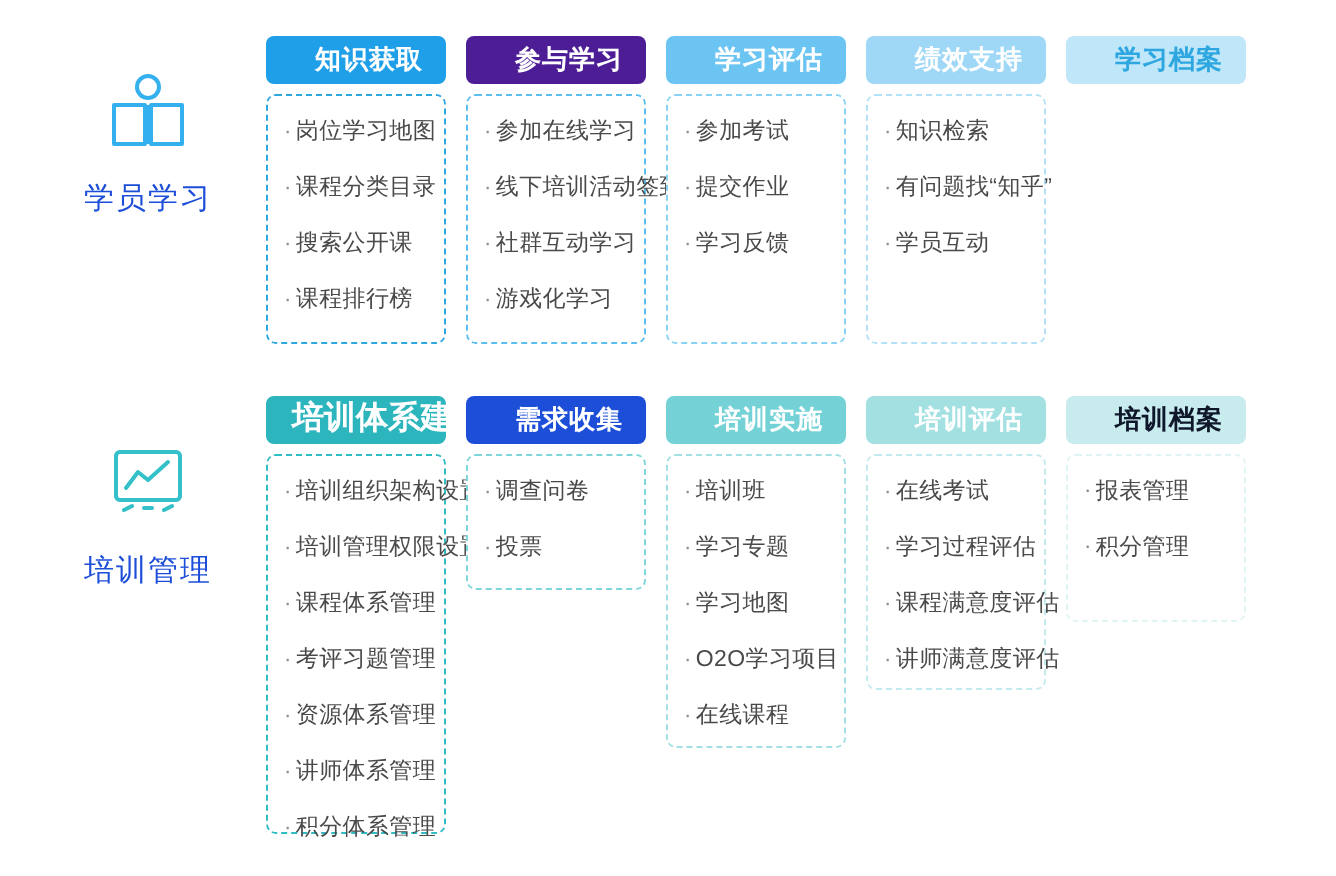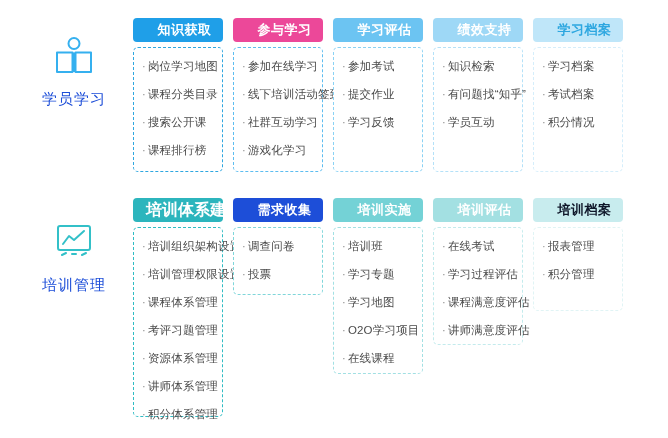--- a/index.html
+++ b/index.html
@@ -128,21 +128,21 @@
       <div class="col-head" style="background: rgb(31, 159, 232);">知识获取</div>
       <div class="col-body" style="border-color: rgb(46, 167, 224); height: 125px;">
         <div class="item"><span class="dot">·</span><span>岗位学习地图</span></div>
         <div class="item"><span class="dot">·</span><span>课程分类目录</span></div>
         <div class="item"><span class="dot">·</span><span>搜索公开课</span></div>
         <div class="item"><span class="dot">·</span><span>课程排行榜</span></div>
       </div>
     </div>
 
     <div class="col col-1">
-      <div class="col-head" style="background: #ec4899;">参与学习</div>
+      <div class="col-head" style="background: #4c1d95;">参与学习</div>
       <div class="col-body" style="border-color: rgb(92, 189, 240); height: 125px;">
         <div class="item"><span class="dot">·</span><span>参加在线学习</span></div>
         <div class="item"><span class="dot">·</span><span>线下培训活动签到</span></div>
         <div class="item"><span class="dot">·</span><span>社群互动学习</span></div>
         <div class="item"><span class="dot">·</span><span>游戏化学习</span></div>
       </div>
     </div>
 
     <div class="col col-2">
       <div class="col-head" style="background: rgb(108, 196, 242);">学习评估</div>
@@ -157,25 +157,20 @@
       <div class="col-head" style="background: rgb(158, 216, 246);">绩效支持</div>
       <div class="col-body" style="border-color: rgb(180, 225, 248); height: 125px;">
         <div class="item"><span class="dot">·</span><span>知识检索</span></div>
         <div class="item"><span class="dot">·</span><span>有问题找“知乎”</span></div>
         <div class="item"><span class="dot">·</span><span>学员互动</span></div>
       </div>
     </div>
 
     <div class="col col-4">
       <div class="col-head" style="background: rgb(191, 230, 249); color: rgb(46, 167, 224);">学习档案</div>
-      <div class="col-body" style="border-color: rgb(213, 238, 251); height: 125px;">
-        <div class="item"><span class="dot">·</span><span>学习档案</span></div>
-        <div class="item"><span class="dot">·</span><span>考试档案</span></div>
-        <div class="item"><span class="dot">·</span><span>积分情况</span></div>
-      </div>
     </div>
 
   </div>
 
   <div class="category category-manage">
     <span class="cat-icon">
       <svg width="42" height="40" viewBox="0 0 42 40" xmlns="http://www.w3.org/2000/svg">
         <rect x="5" y="4" width="32" height="24" rx="2" fill="none" stroke="#33c0c8" stroke-width="2"></rect>
         <polyline points="10,22 16,14 21,18 31,9" fill="none" stroke="#33c0c8" stroke-width="2" stroke-linejoin="round" stroke-linecap="round"></polyline>
         <line x1="19" y1="32" x2="23" y2="32" stroke="#33c0c8" stroke-width="2" stroke-linecap="round"></line>

